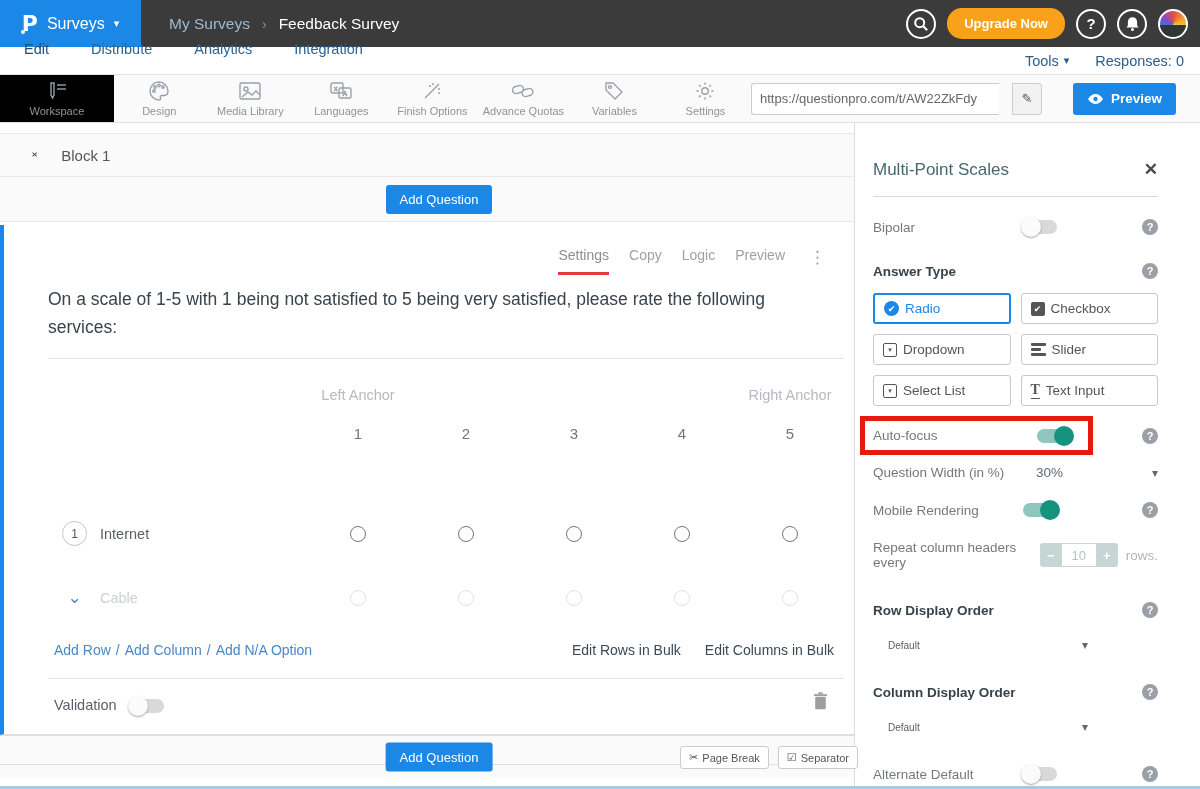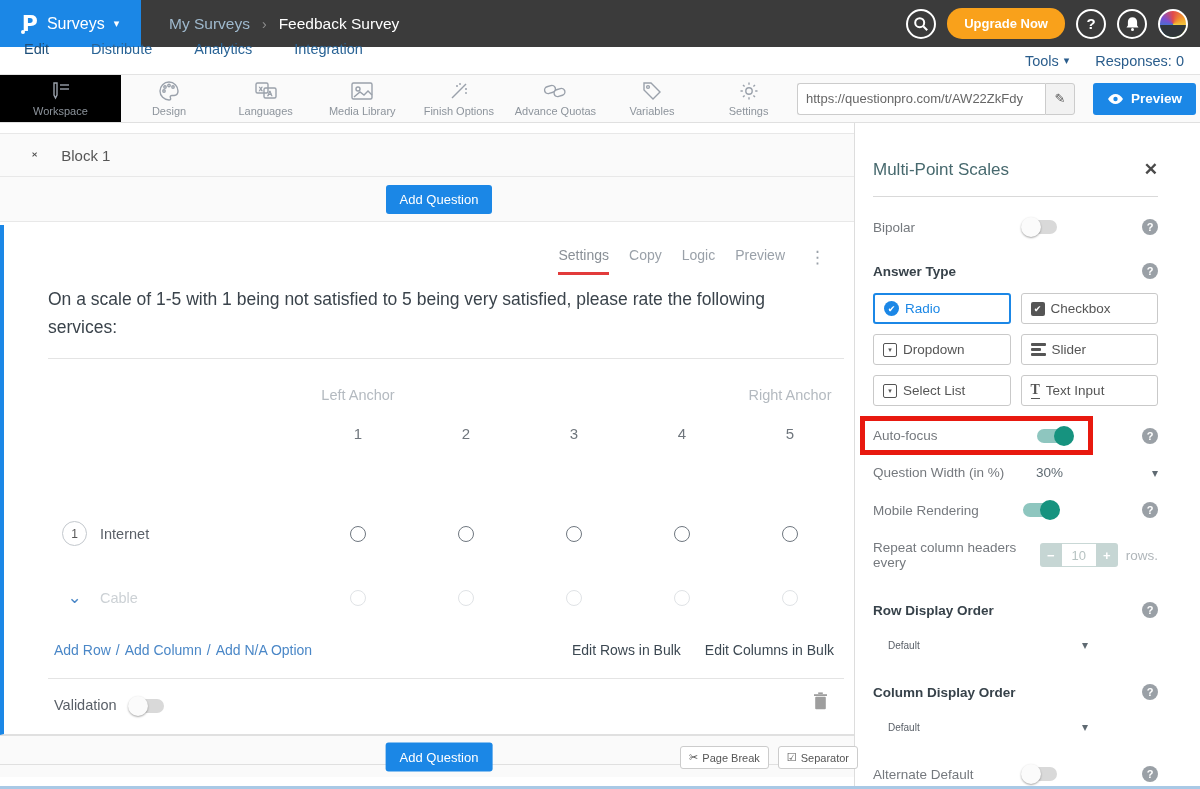--- a/index.html
+++ b/index.html
@@ -30,21 +30,21 @@
   .nav-tab.active { color:#1d4e79; border-bottom:2px solid #4a90d2; }
   .nav-right { margin-left:auto; display:flex; align-items:center; gap:26px; padding-right:16px; color:#2a5d8c; }
   .nav-tools { cursor:pointer; display:flex; align-items:center; gap:5px; }
 
   
   .toolbar { position:absolute; top:75px; left:0; width:1200px; height:48px; background:#fafafa; border-bottom:1px solid #e0e0e0; display:flex; align-items:stretch; }
   .tool { width:100px; display:flex; flex-direction:column; align-items:center; justify-content:center; gap:3px; color:#8d949c; font-size:11px; cursor:pointer; }
   .tool.active { background:#000000; width:125px; }
   .tool .ticon { height:22px; display:flex; align-items:center; justify-content:center; color:#9aa1ab; }
   .tool svg { stroke:#9aa1ab; fill:none; stroke-width:1.4; }
-  .toolbar-right { margin-left:auto; display:flex; align-items:center; gap:0; padding-right:4px; }
+  .toolbar-right { margin-left:auto; display:flex; align-items:center; gap:13px; padding-right:24px; }
   .url-input { width:248px; height:32px; border:1px solid #ccc; border-right:none; border-radius:3px 0 0 3px; padding:0 8px; font-size:13px; color:#666; background:#fff; font-family:"Liberation Sans",sans-serif; }
   .pencil-btn { width:30px; height:32px; border:1px solid #ccc; background:#f2f2f2; border-radius:0 3px 3px 0; display:flex; align-items:center; justify-content:center; font-size:13px; color:#555; cursor:pointer; }
   .preview-btn { margin-left:18px; height:32px; background:#1b87e6; border:none; border-radius:3px; color:#fff; font-size:13.5px; font-weight:bold; padding:0 14px; display:flex; align-items:center; gap:7px; cursor:pointer; }
 
   
   .main { position:absolute; top:123px; left:0; width:878px; height:666px; background:#fff; }
   .block-header { margin-top:10px; height:44px; background:#fafafa; border-top:1px solid #e8e8e8; border-bottom:1px solid #e8e8e8; display:flex; align-items:center; }
   .collapse-icon { margin-left:30px; display:flex; flex-direction:column; line-height:7px; font-size:11px; color:#4a4a4a; cursor:pointer; }
   .block-title { margin-left:22px; font-size:15px; color:#555; }
   .addq-row { height:45px; background:#fafafa; border-bottom:1px solid #e8e8e8; display:flex; align-items:center; justify-content:center; }
@@ -201,37 +201,37 @@
             <circle cx="11" cy="5.5" r="1.2"></circle>
             <circle cx="15" cy="7" r="1.2"></circle>
             <circle cx="6" cy="11" r="1.2"></circle>
           </svg>
         </span>
       <span>Design</span>
     </div>
     <div class="tool">
       <span class="ticon">
           <svg width="24" height="20" viewBox="0 0 24 20">
+            <rect x="2" y="2" width="20" height="16" rx="1.5"></rect>
+            <circle cx="8" cy="8" r="2"></circle>
+            <path d="M4 16l6-5 4 3 4-4 4 4"></path>
+          </svg>
+        </span>
+      <span>Media Library</span>
+    </div>
+    <div class="tool">
+      <span class="ticon">
+          <svg width="24" height="20" viewBox="0 0 24 20">
             <rect x="2" y="2" width="12" height="10" rx="1.5"></rect>
             <rect x="10" y="7" width="12" height="10" rx="1.5"></rect>
             <text x="5" y="10" font-size="7" stroke-width="0.6" fill="#9aa1ab">x</text>
             <text x="13.5" y="15" font-size="7" stroke-width="0.6" fill="#9aa1ab">A</text>
           </svg>
         </span>
       <span>Languages</span>
-    </div>
-    <div class="tool">
-      <span class="ticon">
-          <svg width="24" height="20" viewBox="0 0 24 20">
-            <rect x="2" y="2" width="20" height="16" rx="1.5"></rect>
-            <circle cx="8" cy="8" r="2"></circle>
-            <path d="M4 16l6-5 4 3 4-4 4 4"></path>
-          </svg>
-        </span>
-      <span>Media Library</span>
     </div>
     <div class="tool">
       <span class="ticon">
           <svg width="22" height="22" viewBox="0 0 22 22">
             <line x1="4" y1="18" x2="15" y2="7"></line>
             <line x1="15" y1="7" x2="18" y2="4"></line>
             <line x1="17" y1="9" x2="19" y2="9"></line>
             <line x1="18" y1="12" x2="18" y2="14"></line>
             <line x1="12" y1="3" x2="12" y2="5"></line>
             <line x1="8" y1="6" x2="10" y2="6"></line>

